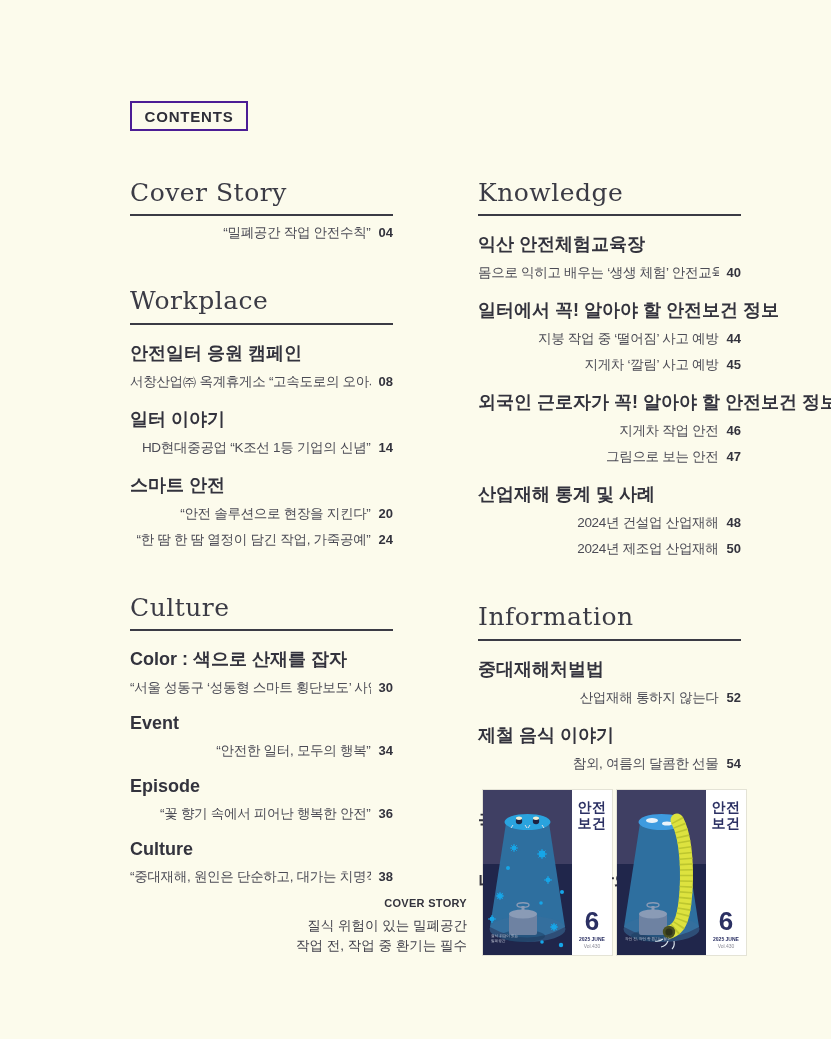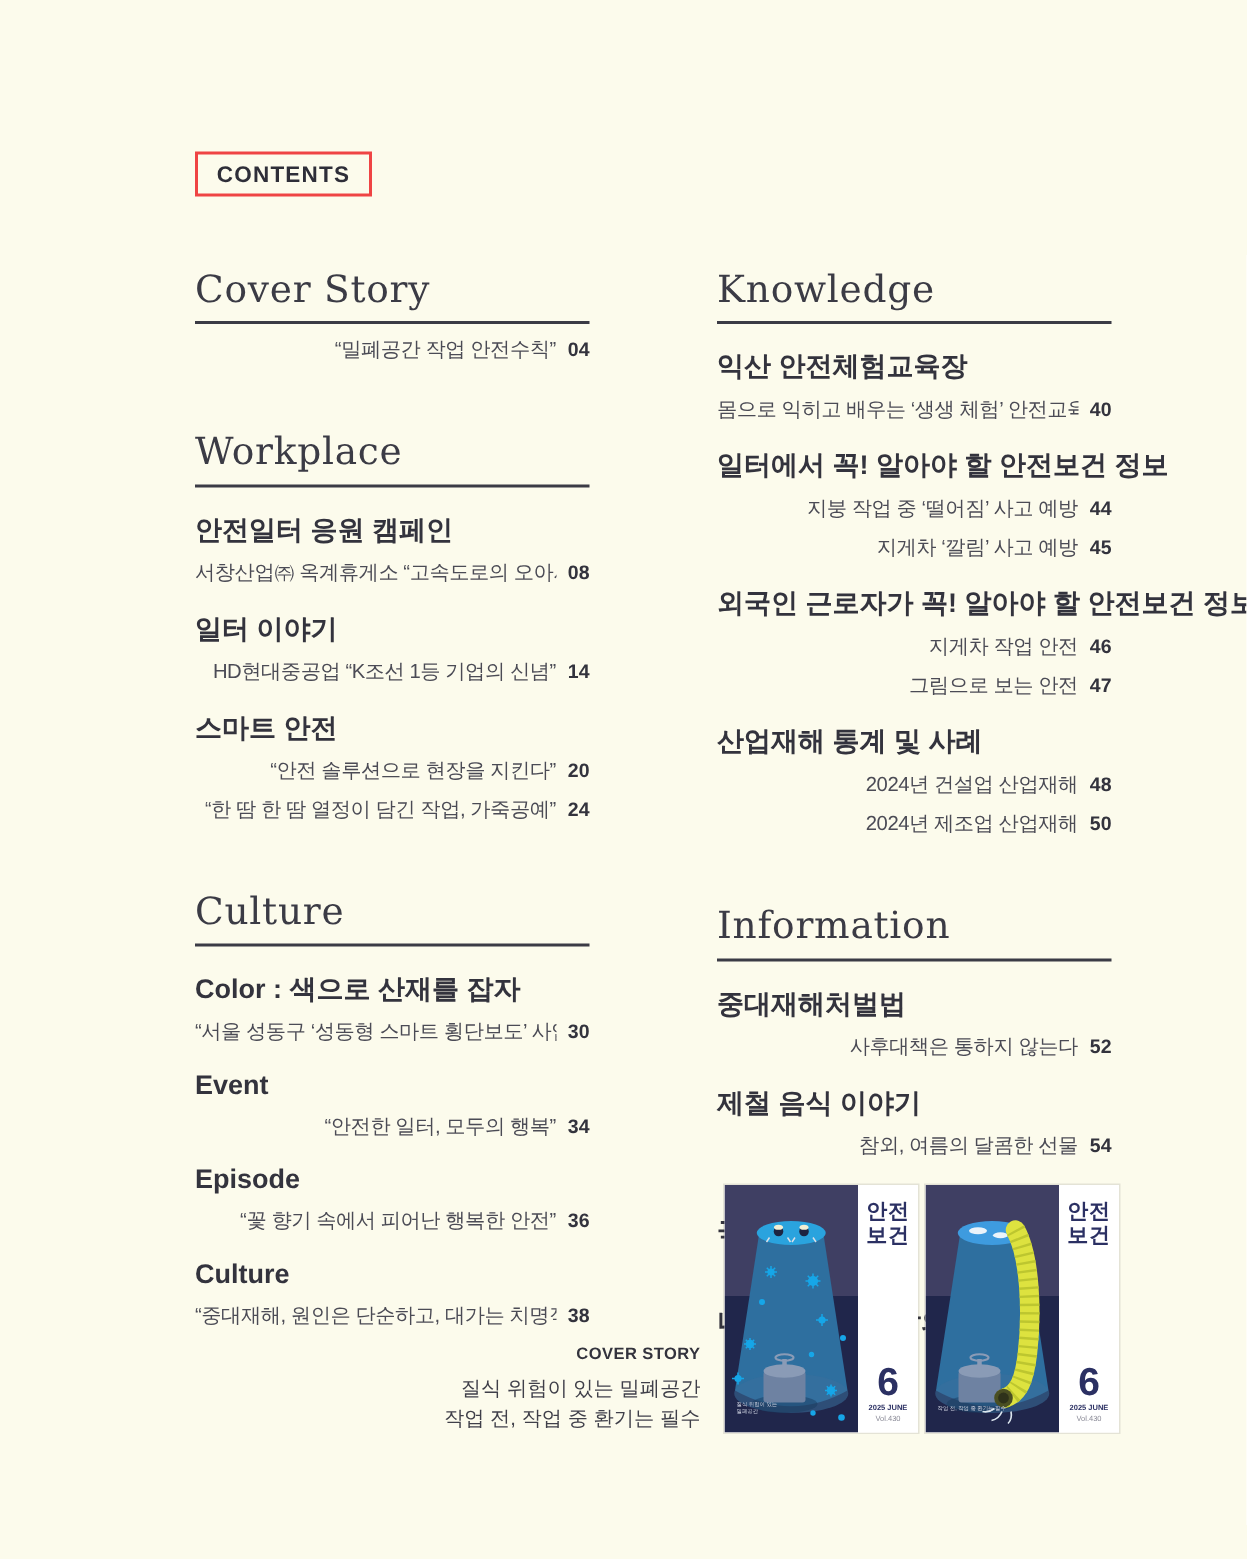--- a/index.html
+++ b/index.html
@@ -5,21 +5,21 @@
   html,body { margin:0; padding:0; background:#ffffff; }
   .page {
     position:relative; width:831px; height:1039px;
     background:#FCFBEC; overflow:hidden;
     font-family:"Liberation Sans","DejaVu Sans",sans-serif;
     color:#33333D;
   }
   
   .contents-box {
     position:absolute; left:130px; top:101px; width:114px; height:26px;
-    border:2px solid #ef4444; display:flex; align-items:center; justify-content:center;
+    border:2px solid #4c1d95; display:flex; align-items:center; justify-content:center;
   }
   .contents-box span { font-weight:bold; font-size:15px; letter-spacing:0.8px; color:#2E2E38; }
 
   
   .col { position:absolute; width:263px; top:180px; }
   .col-left  { left:130px; }
   .col-right { left:478px; }
 
   .section { margin:0; }
   .section + .section { margin-top:46px; }
@@ -197,21 +197,21 @@
         <span class="page-num">50</span>
       </div>
     </div>
 
     <div class="section">
       <h2 class="section-title">Information</h2>
       <div class="section-rule"></div>
 
       <div class="group-label">중대재해처벌법</div>
       <div class="item-row">
-        <span class="item-text">사후대책은 통하지 않는다</span>
+        <span class="item-text">산업재해 통하지 않는다</span>
         <span class="page-num">52</span>
       </div>
 
       <div class="group-label">제철 음식 이야기</div>
       <div class="item-row">
         <span class="item-text">참외, 여름의 달콤한 선물</span>
         <span class="page-num">54</span>
       </div>
 
       <div class="label-row">

